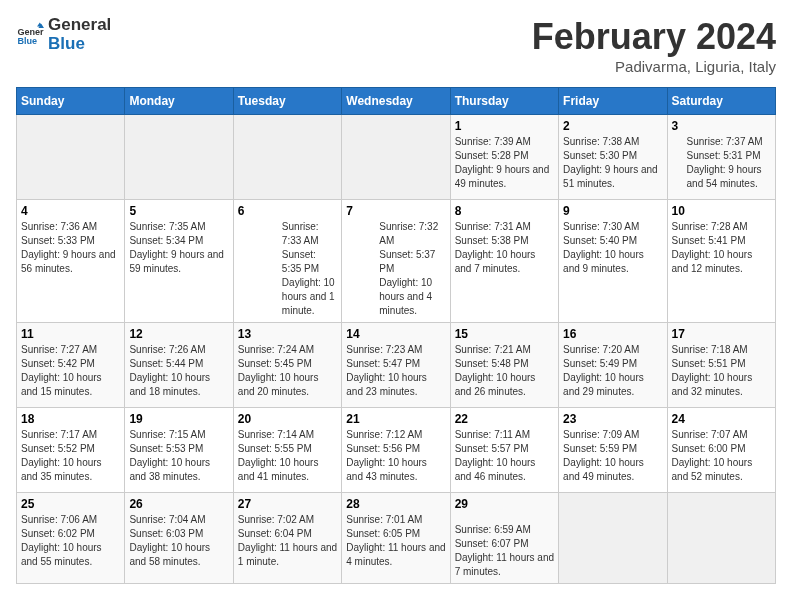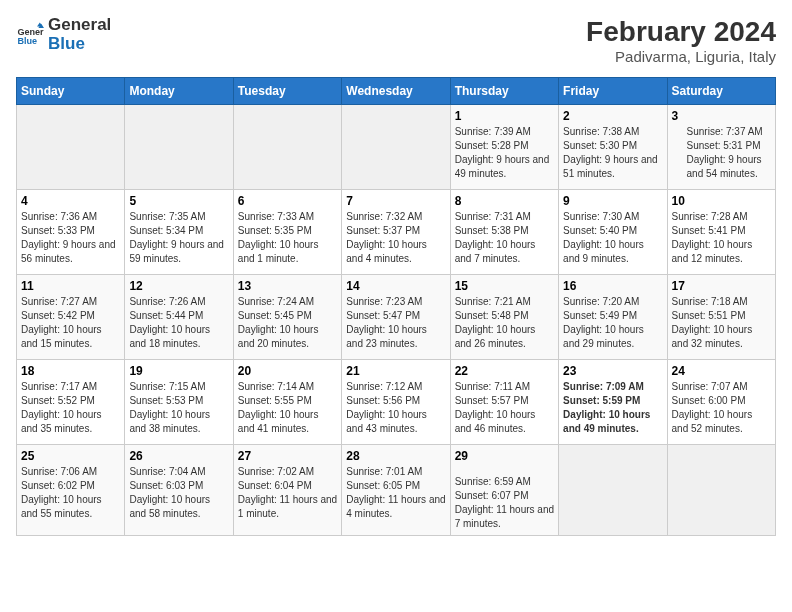--- a/index.html
+++ b/index.html
@@ -22,21 +22,21 @@
       gap: 4px;
     }
     .logo-icon {
       width: 28px;
       height: 28px;
     }
     .title-area {
       text-align: right;
     }
     .main-title {
-      font-size: 28px;
+      font-size: 36px;
       font-weight: bold;
       color: #333;
     }
     .subtitle {
       font-size: 15px;
       color: #555;
     }
     table {
       width: 100%;
       border-collapse: collapse;
@@ -148,27 +148,27 @@
 Daylight: 9 hours and 56 minutes.</div>
         </td>
         <td>
           <span class="day-num">5</span>
           <div class="day-info" style="white-space: pre-line;">Sunrise: 7:35 AM
 Sunset: 5:34 PM
 Daylight: 9 hours and 59 minutes.</div>
         </td>
         <td>
           <span class="day-num">6</span>
-          <div class="day-info" style="white-space: pre-line;">Sunrise: 7:33 AM
+          <div class="day-info" style="white-space: pre-line; margin-left: 44px;">Sunrise: 7:33 AM
 Sunset: 5:35 PM
 Daylight: 10 hours and 1 minute.</div>
         </td>
         <td>
           <span class="day-num">7</span>
-          <div class="day-info" style="white-space: pre-line;">Sunrise: 7:32 AM
+          <div class="day-info" style="white-space: pre-line; margin-left: 33px;">Sunrise: 7:32 AM
 Sunset: 5:37 PM
 Daylight: 10 hours and 4 minutes.</div>
         </td>
         <td>
           <span class="day-num">8</span>
           <div class="day-info" style="white-space: pre-line;">Sunrise: 7:31 AM
 Sunset: 5:38 PM
 Daylight: 10 hours and 7 minutes.</div>
         </td>
         <td>
@@ -254,21 +254,21 @@
 Daylight: 10 hours and 43 minutes.</div>
         </td>
         <td>
           <span class="day-num">22</span>
           <div class="day-info" style="white-space: pre-line;">Sunrise: 7:11 AM
 Sunset: 5:57 PM
 Daylight: 10 hours and 46 minutes.</div>
         </td>
         <td>
           <span class="day-num">23</span>
-          <div class="day-info" style="white-space: pre-line; font-weight: bold;">Sunrise: 7:09 AM
+          <div class="day-info" style="white-space: pre-line;">Sunrise: 7:09 AM
 Sunset: 5:59 PM
 Daylight: 10 hours and 49 minutes.</div>
         </td>
         <td>
           <span class="day-num">24</span>
           <div class="day-info" style="white-space: pre-line;">Sunrise: 7:07 AM
 Sunset: 6:00 PM
 Daylight: 10 hours and 52 minutes.</div>
         </td>
       </tr>

